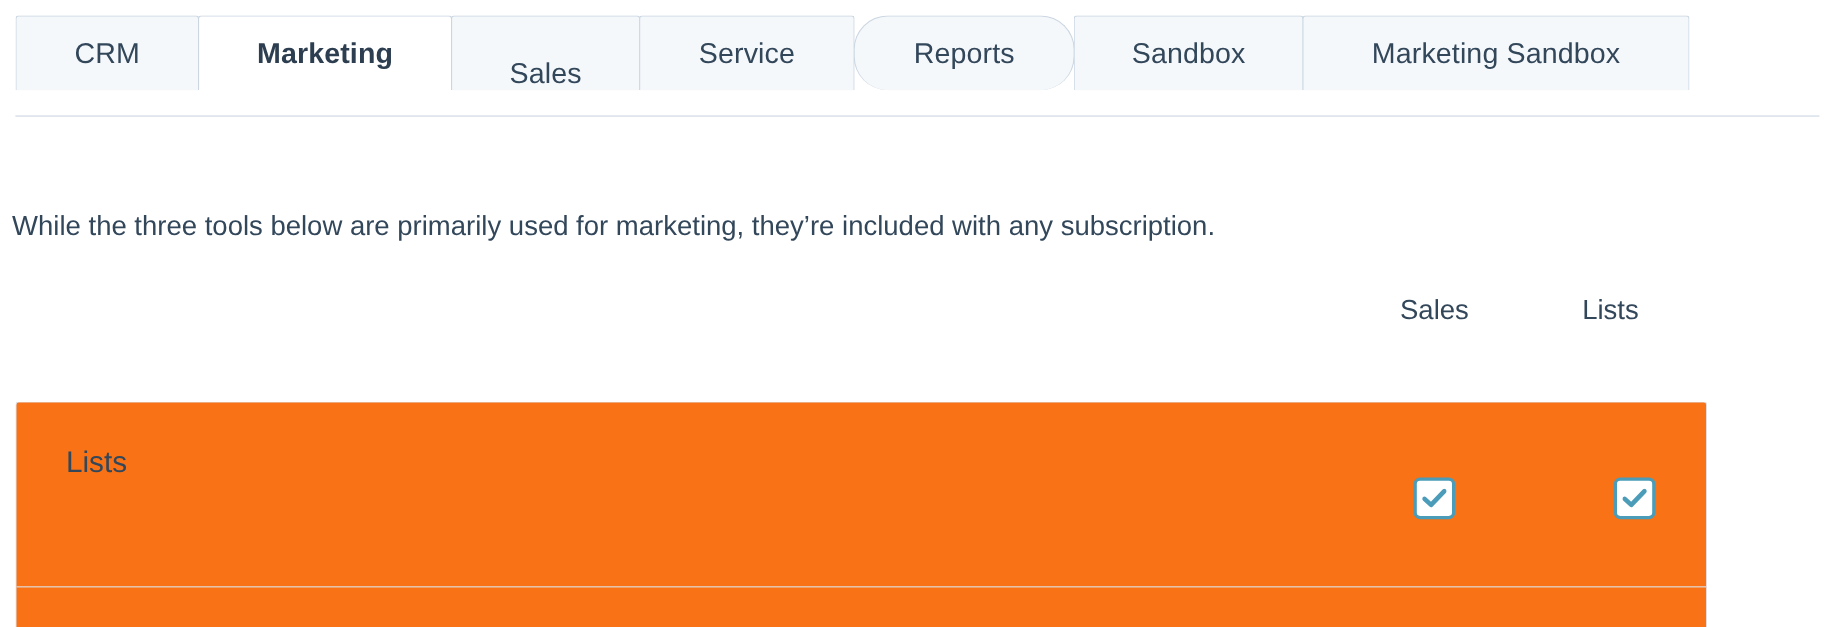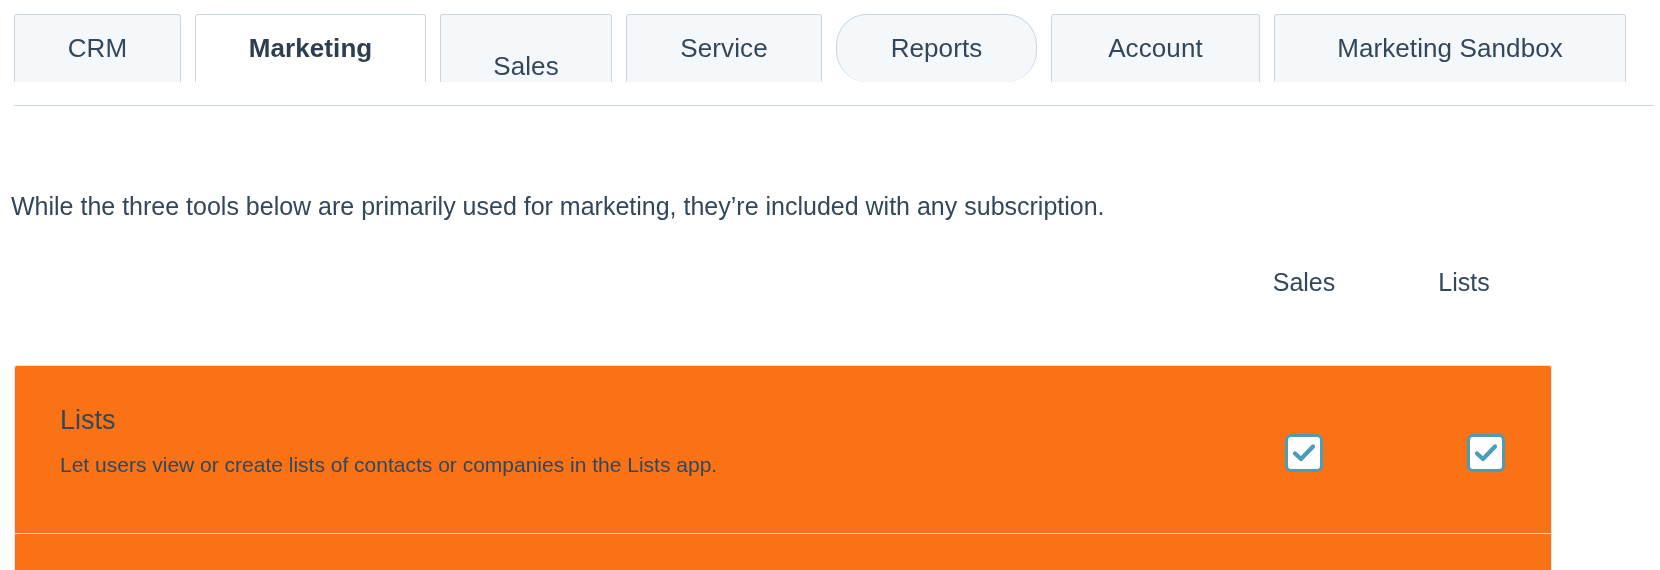--- a/index.html
+++ b/index.html
@@ -18,21 +18,20 @@
 
   
   .tabbar {
     position: absolute;
     left: 14px;
     top: 14px;
     right: 0;
     height: 68px;
     display: flex;
     align-items: stretch;
-    gap: 15px;
   }
   .tabbar-underline {
     position: absolute;
     left: 14px;
     top: 105px;
     width: 1640px;
     height: 1px;
     background: #cbd6e2;
   }
   .tab {
@@ -177,42 +176,41 @@
   <div class="tab tab-sales">
       <span>Sales</span>
     </div>
   <div class="tab tab-service">
       <span>Service</span>
     </div>
   <div class="tab tab-reports">
       <span>Reports</span>
     </div>
   <div class="tab tab-account">
-      <span>Account</span>
+      <span>Sandbox</span>
     </div>
   <div class="tab tab-sandbox">
       <span>Marketing Sandbox</span>
     </div>
 </div>
 <div class="tabbar-underline"></div>
 
 <div class="intro">While the three tools below are primarily used for marketing, they’re included with any subscription.</div>
 
 <div class="col-headers">
   <div class="col-head col-head-write">Sales</div>
   <div class="col-head col-head-read">Lists</div>
 </div>
 
 <div class="card">
 
   <div class="card-row">
 
     <div class="row-text">
       <p class="row-title">Lists</p>
-      <p class="row-desc">Let users view or create lists of contacts or companies in the Lists app.</p>
     </div>
 
     <div class="cb cb-write">
       <svg width="22" height="18" viewBox="0 0 22 18" aria-hidden="true">
         <path d="M2 9.5 L8 15 L20 2.5" fill="none" stroke="#4a9cb8" stroke-width="4.2" stroke-linecap="round" stroke-linejoin="round"></path>
       </svg>
     </div>
 
     <div class="cb cb-read">
       <svg width="22" height="18" viewBox="0 0 22 18" aria-hidden="true">

